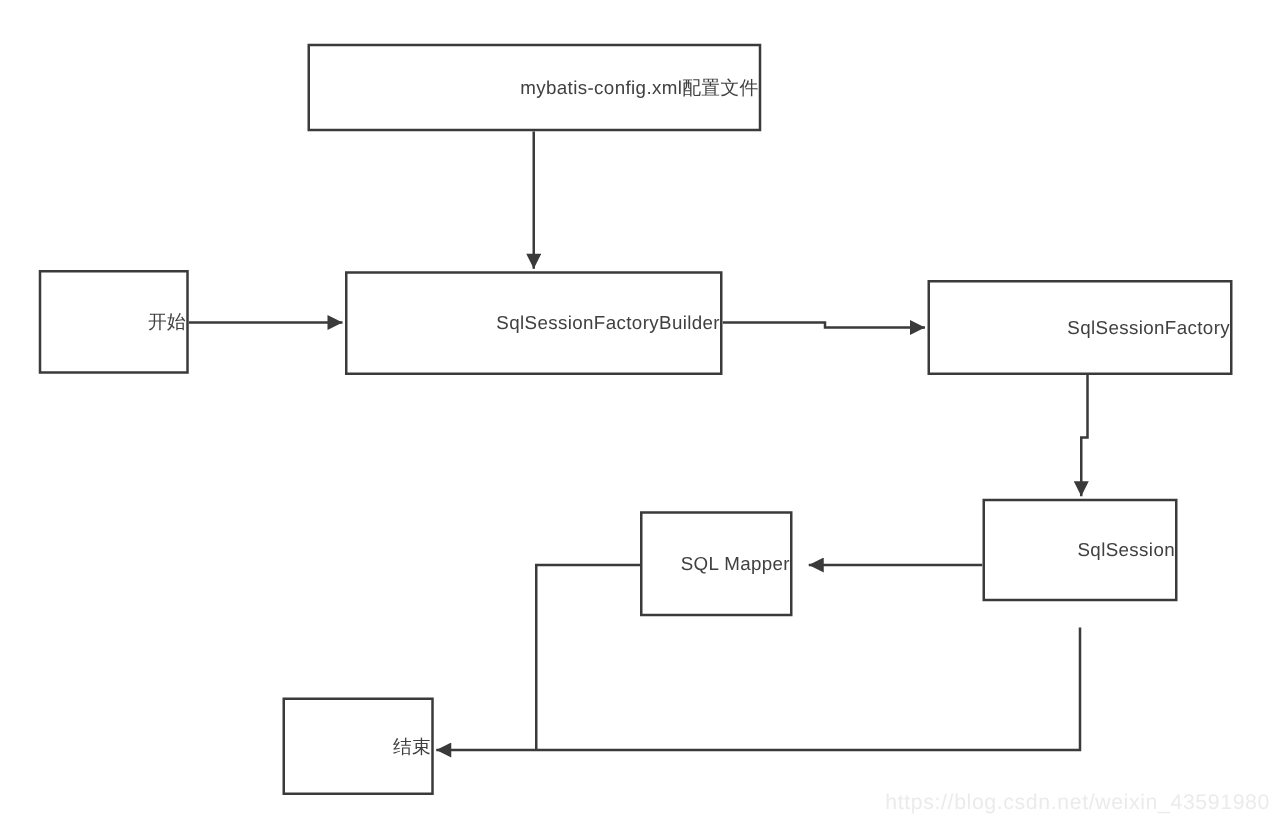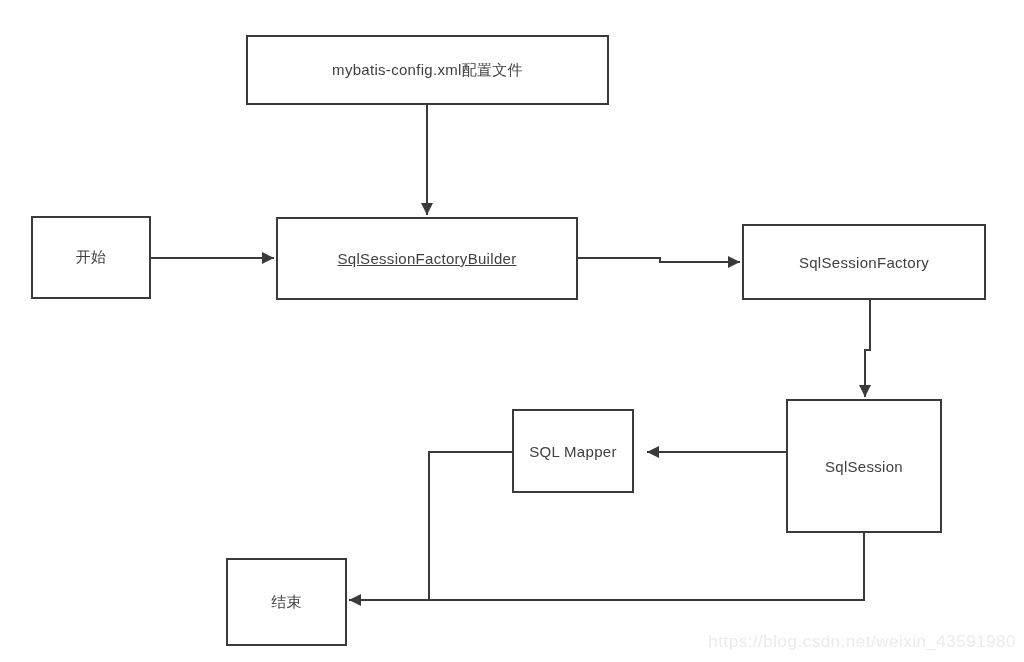--- a/index.html
+++ b/index.html
@@ -22,33 +22,33 @@
     width: 1024px;
     height: 662px;
   }
   .node {
     position: absolute;
     box-sizing: border-box;
     border: 2px solid #3a3a3a;
     background: #ffffff;
     display: flex;
     align-items: center;
-    justify-content: center;
+    justify-content: flex-end;
     color: #404040;
     font-size: 15px;
     letter-spacing: 0.3px;
     text-align: center;
   }
   .node-config  { left: 246px; top: 35px;  width: 363px; height: 70px; }
   .node-start   { left: 31px;  top: 216px; width: 120px; height: 83px; }
-  .node-builder { left: 276px; top: 217px; width: 302px; height: 83px; text-decoration: underline; }
+  .node-builder { left: 276px; top: 217px; width: 302px; height: 83px; }
   .node-factory { left: 742px; top: 224px; width: 244px; height: 76px; }
-  .node-session { left: 786px; top: 399px; width: 156px; height: 134px; }
+  .node-session { left: 786px; top: 399px; width: 156px; height: 82px; }
   .node-mapper  { left: 512px; top: 409px; width: 122px; height: 84px; }
-  .node-end     { left: 226px; top: 558px; width: 121px; height: 88px; }
+  .node-end     { left: 226px; top: 558px; width: 121px; height: 78px; }
   .watermark {
     position: absolute;
     right: 8px;
     bottom: 10px;
     color: #ebebeb;
     font-size: 17px;
     letter-spacing: 0.5px;
     user-select: none;
   }
 </style>

